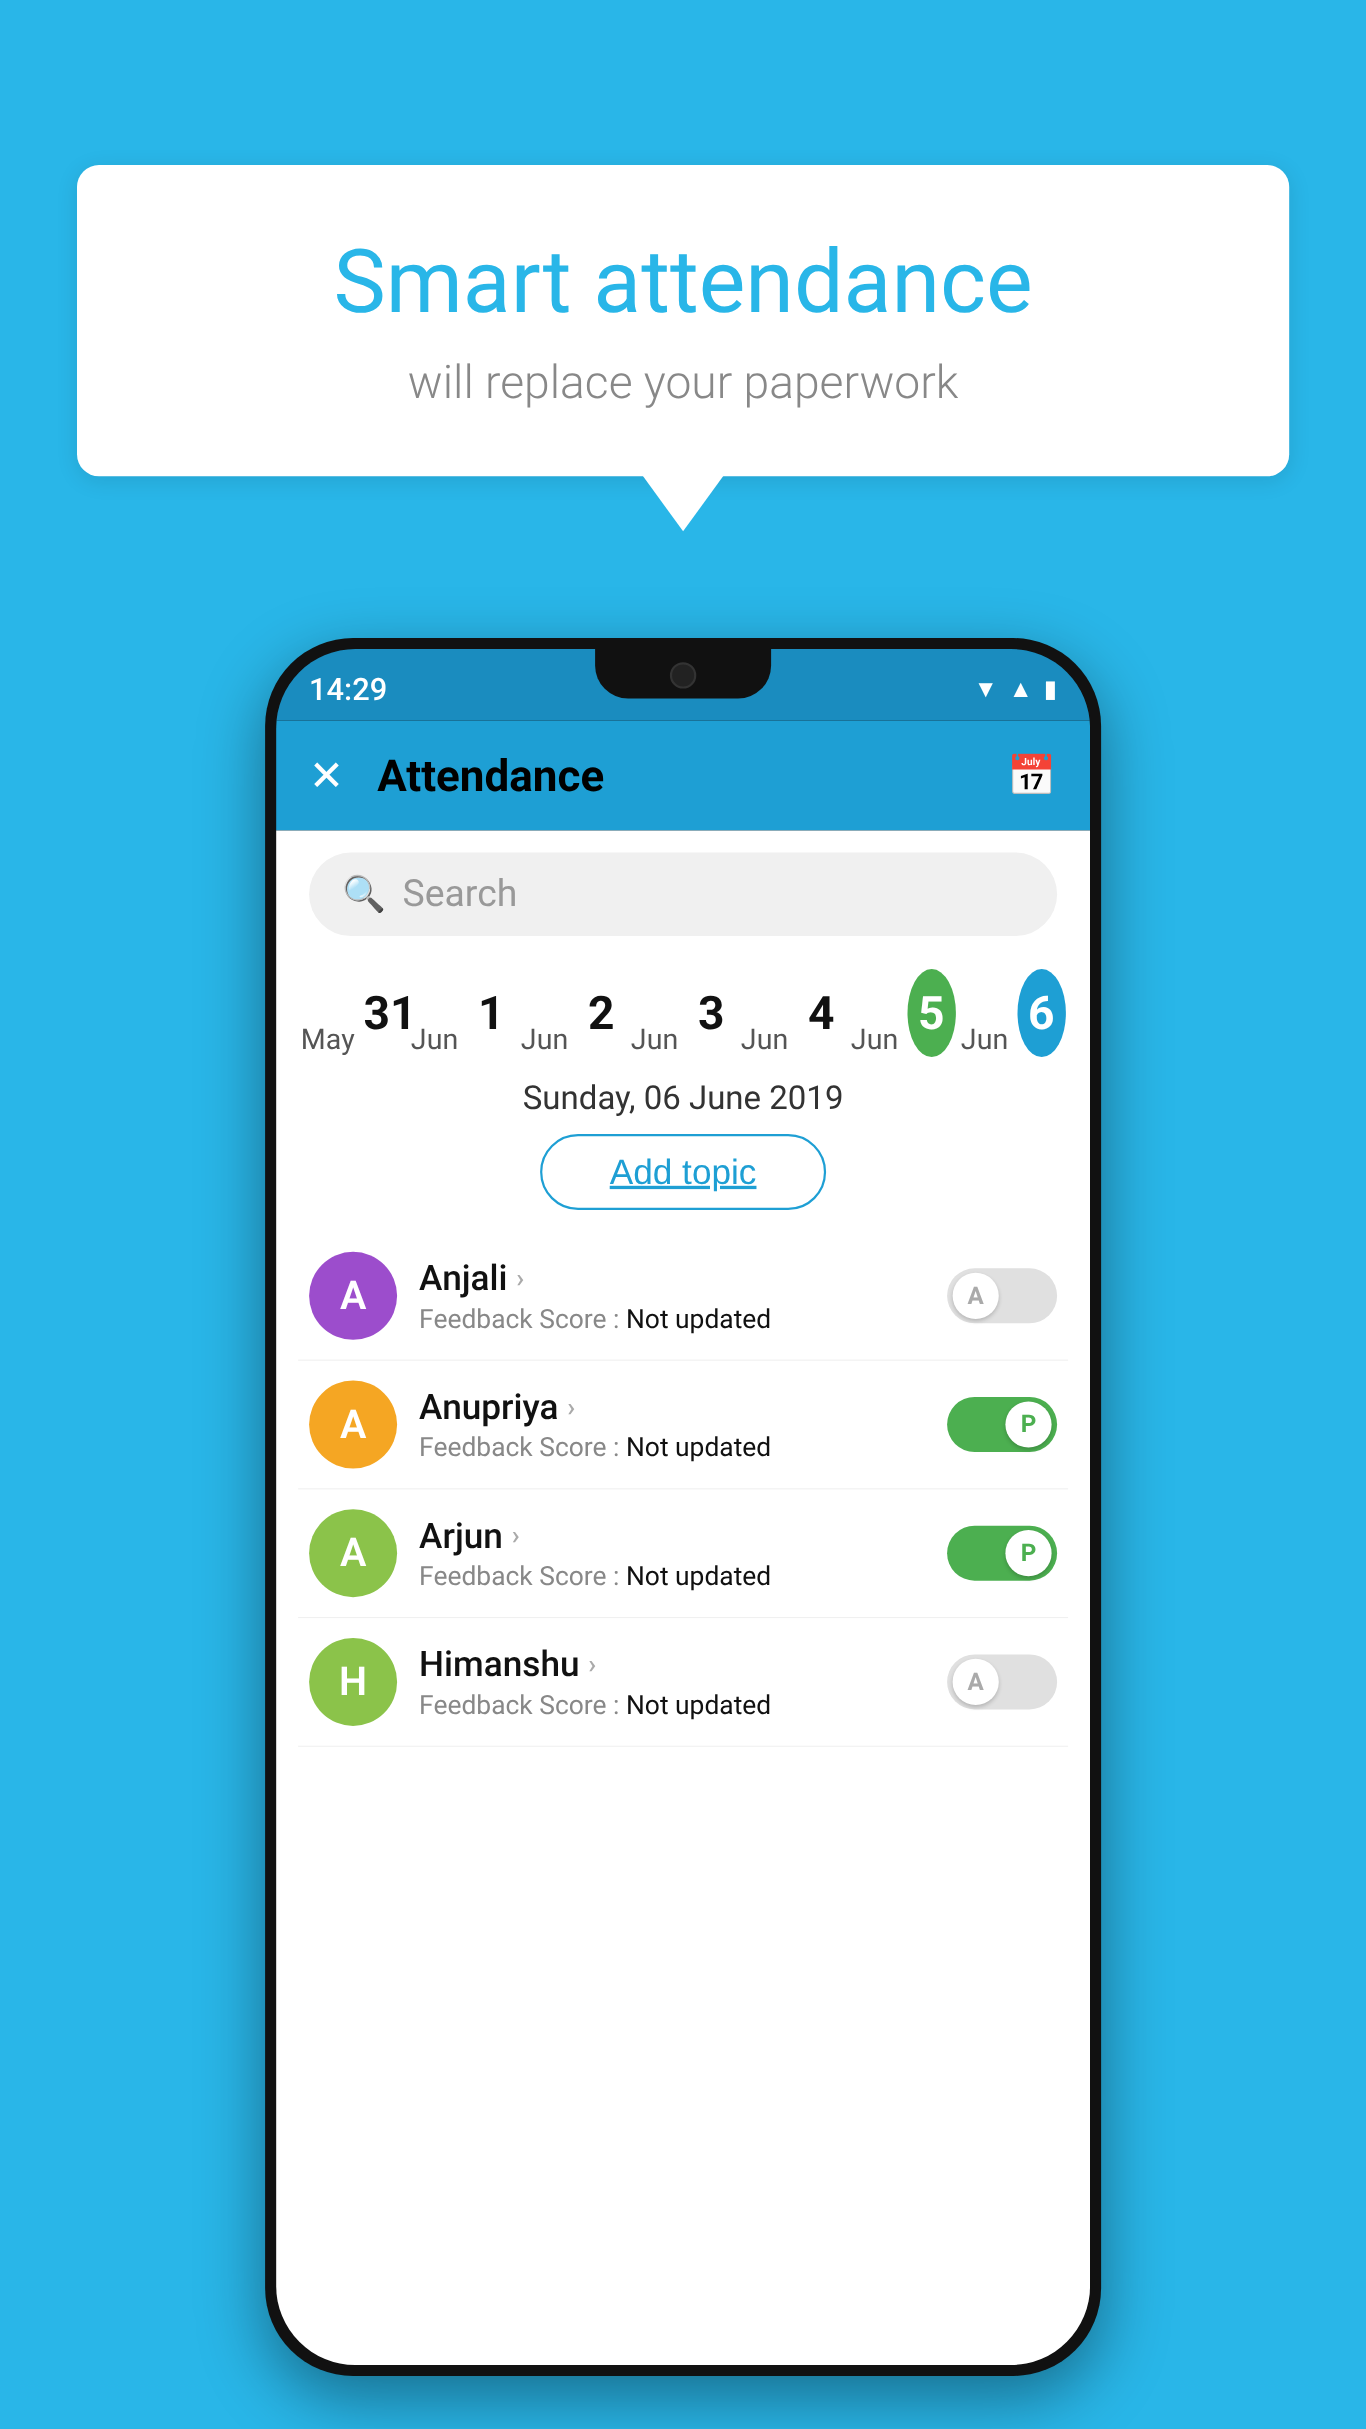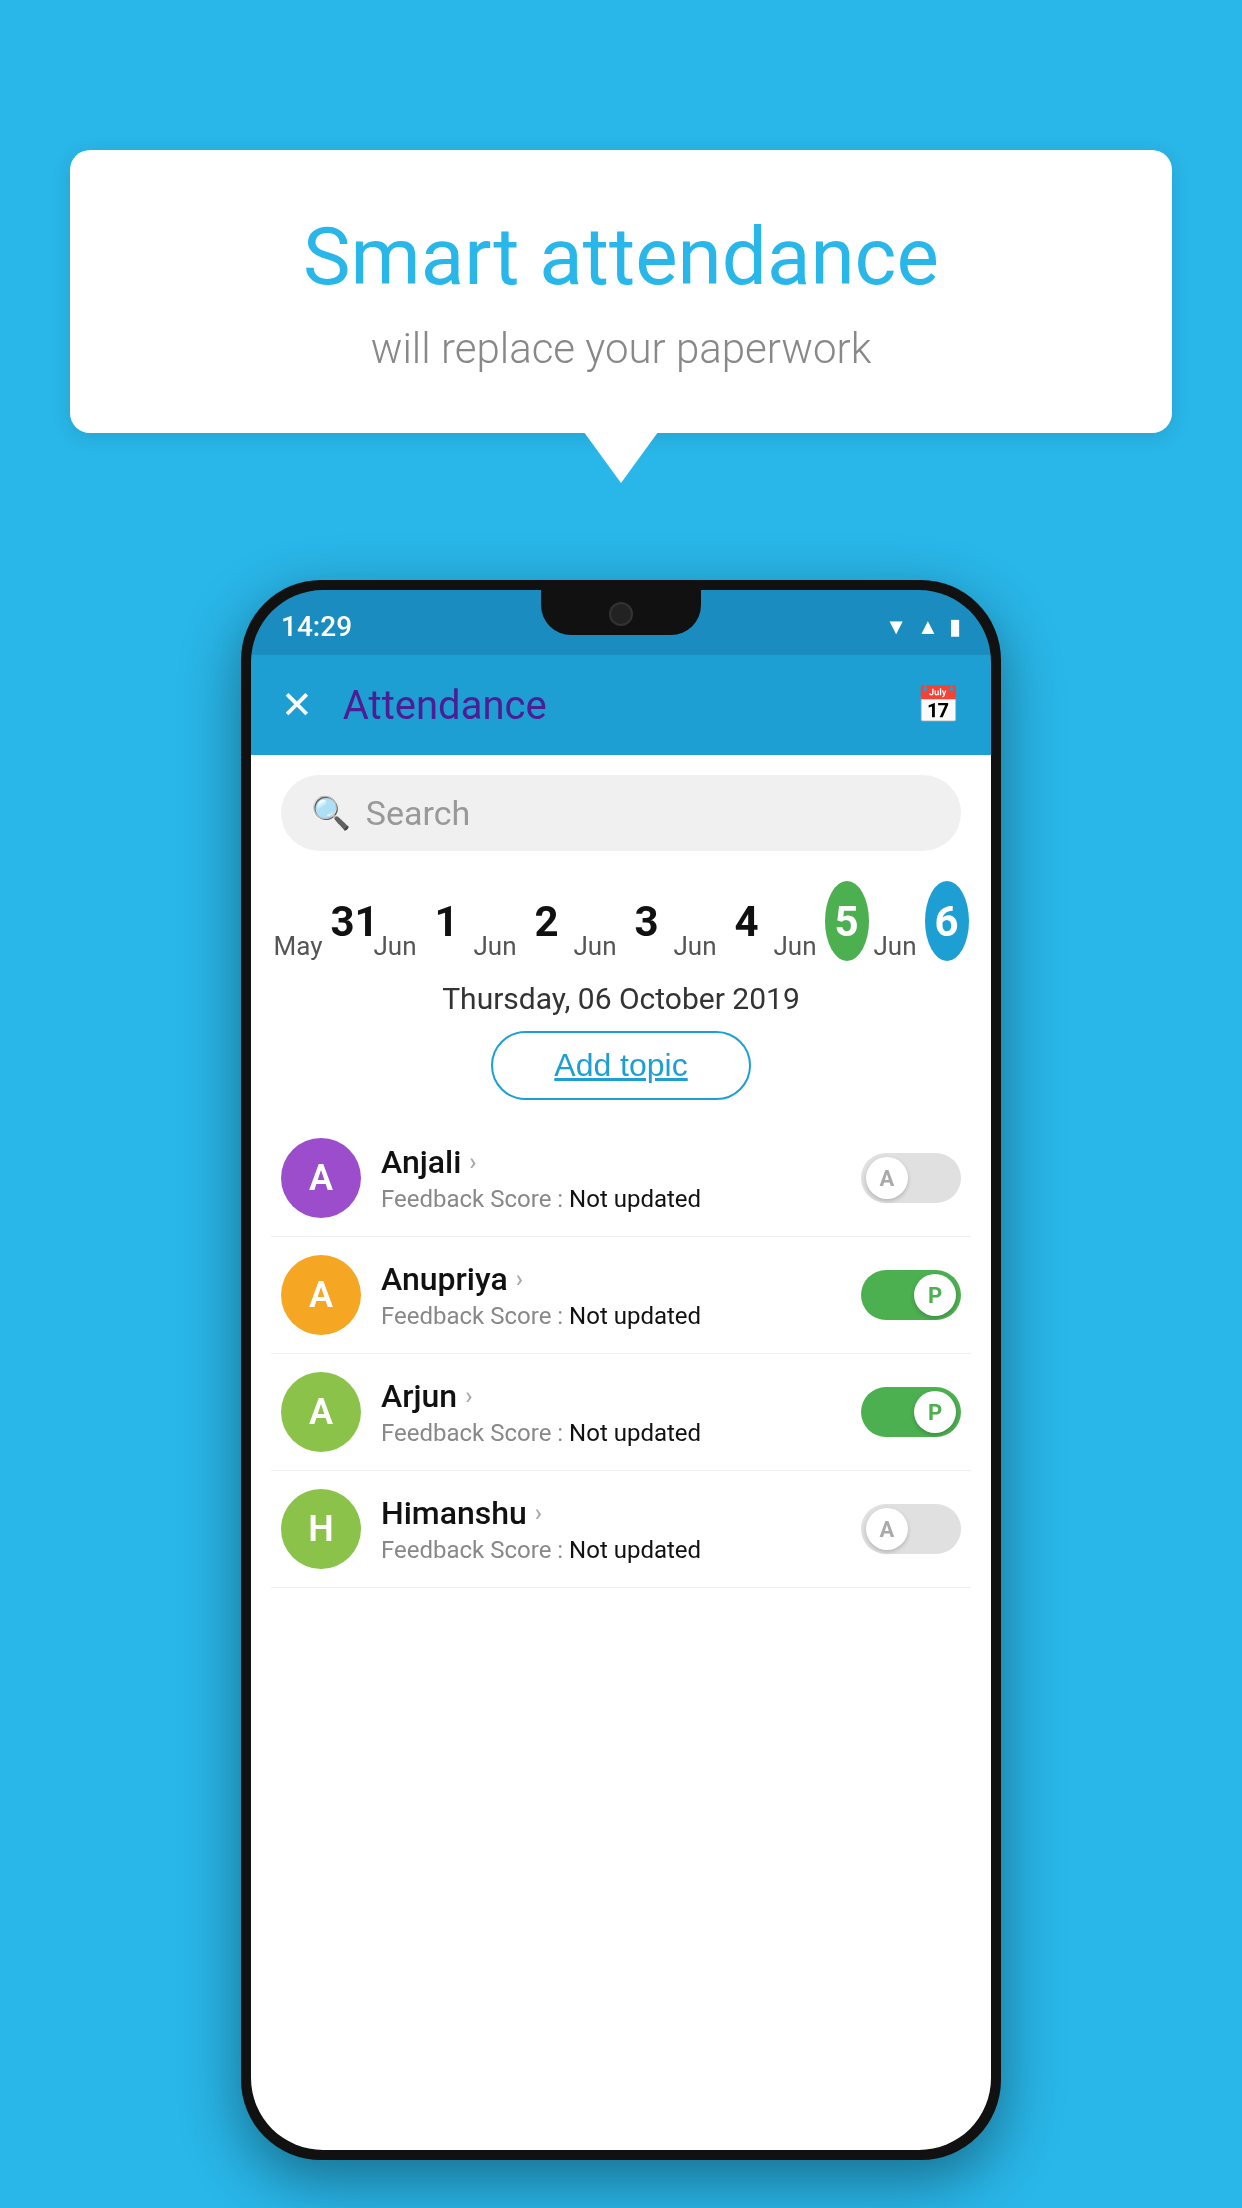--- a/index.html
+++ b/index.html
@@ -155,23 +155,23 @@
 
     .app-bar-close {
       color: white;
       font-size: 38px;
       font-weight: 300;
       cursor: pointer;
       margin-right: 30px;
     }
 
     .app-bar-title {
-      color: #4c1d95;
+      color: #000000;
       font-size: 40px;
-      font-weight: 400;
+      font-weight: 700;
       flex: 1;
     }
 
     .app-bar-calendar {
       color: white;
       font-size: 36px;
     }
 
     
     .screen-content {
@@ -451,21 +451,21 @@
           <div class="calendar-day">
             <div class="cal-month">Jun</div>
             <div class="cal-date today">5</div>
           </div>
           <div class="calendar-day">
             <div class="cal-month">Jun</div>
             <div class="cal-date selected">6</div>
           </div>
         </div>
 
-      <div class="date-header">Thursday, 06 October 2019</div>
+      <div class="date-header">Sunday, 06 June 2019</div>
 
       <button class="add-topic-btn">Add topic</button>
 
 
       <div class="student-list" id="student-list">
           <div class="student-item">
             <div class="student-avatar" style="background: rgb(156, 77, 204);">A</div>
             <div class="student-info">
               <div class="student-name">Anjali <span class="chevron">›</span></div>
               <div class="student-feedback">Feedback Score : <span>Not updated</span></div>

